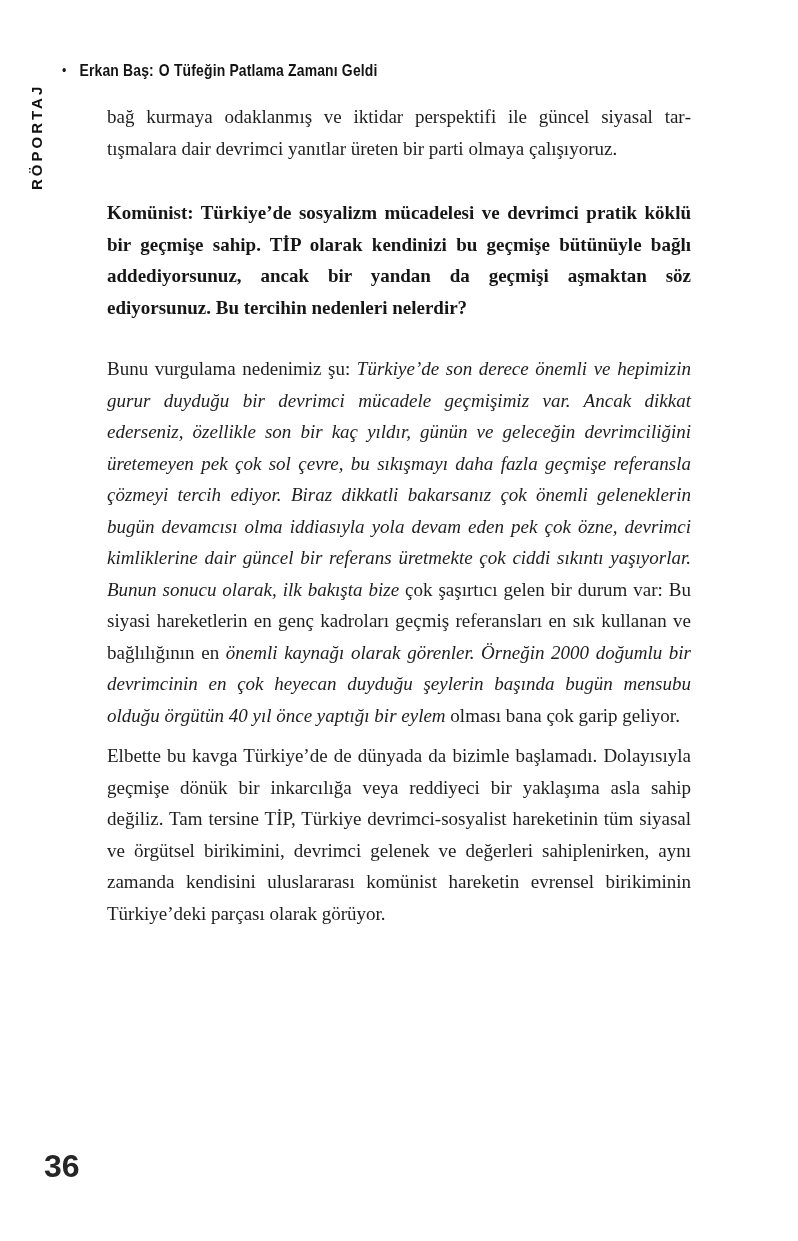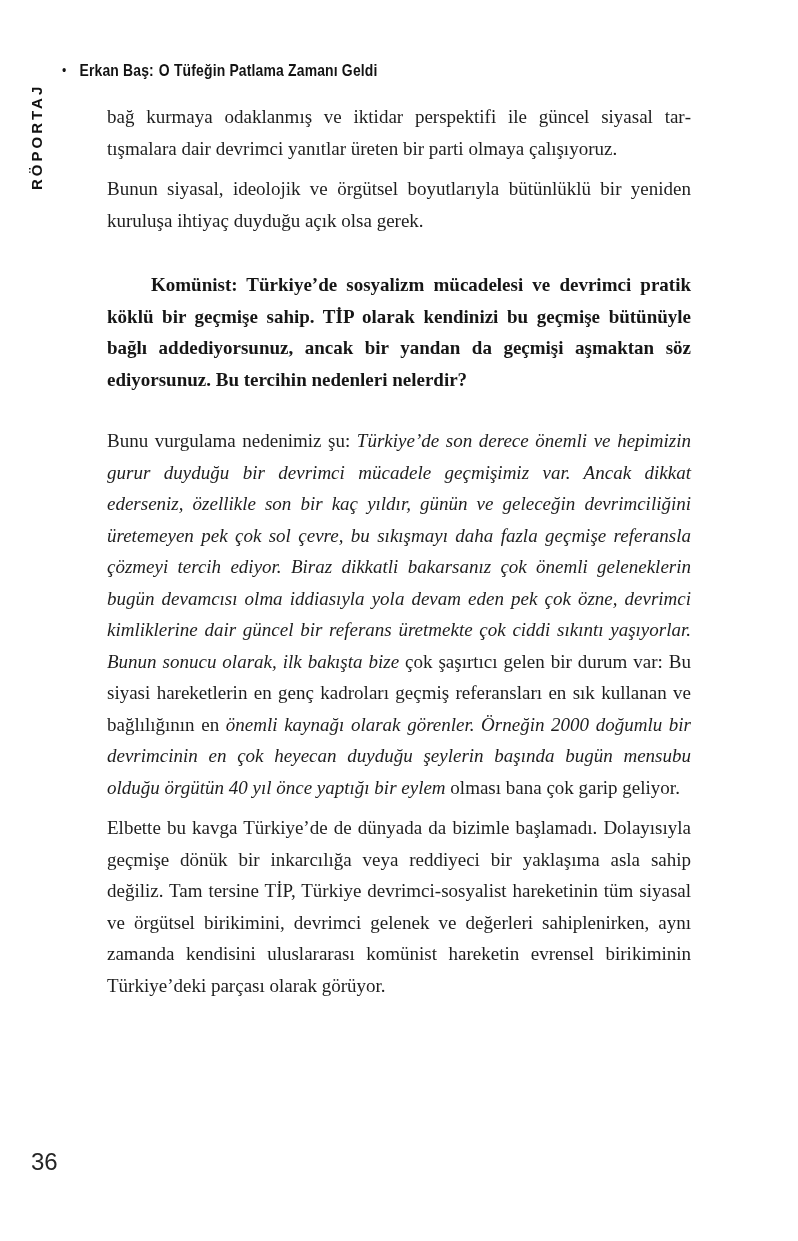--- a/index.html
+++ b/index.html
@@ -75,50 +75,49 @@
     text-align: justify;
   }
   .para {
     margin: 0 0 9px 0;
   }
   .question {
     font-weight: 700;
     color: #161616;
     margin: 33px 0 30px 0;
   }
-  .run-b { font-weight: 700; margin-left: 44px; }
+  .run-b { font-weight: 700; }
   .run-i { font-style: italic; }
 
   
   .page-number {
     position: absolute;
-    left: 31px;
+    left: 44px;
     top: 1148px;
     font-family: "Liberation Sans", sans-serif;
-    font-weight: 400;
-    font-size: 24px;
+    font-weight: 700;
+    font-size: 32px;
     color: #262626;
   }
 </style>
 </head>
 <body>
 
 <div class="page">
 
   <header class="page-header">
     <span class="bullet">•</span>
     <span class="author">Erkan Baş:</span>
     <span class="title">O Tüfeğin Patlama Zamanı Geldi</span>
   </header>
 
   <div class="sidebar-label">RÖPORTAJ</div>
 
   <main class="body-col">
     <p class="para"><span>bağ kurmaya odaklanmış ve iktidar perspektifi ile güncel siyasal tar­tışmalara dair devrimci yanıtlar üreten bir parti olmaya çalışıyoruz.</span></p>
-    <p class="para"><span>Bunun siyasal, ideolojik ve örgütsel boyutlarıyla bütünlüklü bir ye­niden kuruluşa ihtiyaç duyduğu açık olsa gerek.</span></p>
     <p class="para question"><span class="run-b">Komünist: Türkiye’de sosyalizm mücadelesi ve devrimci pra­tik köklü bir geçmişe sahip. TİP olarak kendinizi bu geçmişe bütünüyle bağlı addediyorsunuz, ancak bir yandan da geçmişi aşmaktan söz ediyorsunuz. Bu tercihin nedenleri nelerdir?</span></p>
     <p class="para"><span>Bunu vurgulama nedenimiz şu: </span><span class="run-i">Türkiye’de son derece önemli ve he­pimizin gurur duyduğu bir devrimci mücadele geçmişimiz var. Ancak dikkat ederseniz, özellikle son bir kaç yıldır, günün ve geleceğin devrim­ciliğini üretemeyen pek çok sol çevre, bu sıkışmayı daha fazla geçmişe referansla çözmeyi tercih ediyor. Biraz dikkatli bakarsanız çok önemli geleneklerin bugün devamcısı olma iddiasıyla yola devam eden pek çok özne, devrimci kimliklerine dair güncel bir referans üretmekte çok ciddi sıkıntı yaşıyorlar. Bunun sonucu olarak, ilk bakışta bize </span><span>çok şaşırtıcı ge­len bir durum var: Bu siyasi hareketlerin en genç kadroları geçmiş referansları en sık kullanan ve bağlılığının en </span><span class="run-i">önemli kaynağı olarak görenler. Örneğin 2000 doğumlu bir devrimcinin en çok heyecan duydu­ğu şeylerin başında bugün mensubu olduğu örgütün 40 yıl önce yaptığı bir eylem </span><span>olması bana çok garip geliyor.</span></p>
     <p class="para"><span>Elbette bu kavga Türkiye’de de dünyada da bizimle başlamadı. Do­layısıyla geçmişe dönük bir inkarcılığa veya reddiyeci bir yaklaşı­ma asla sahip değiliz. Tam tersine TİP, Türkiye devrimci-sosyalist hareketinin tüm siyasal ve örgütsel birikimini, devrimci gelenek ve değerleri sahiplenirken, aynı zamanda kendisini uluslararası ko­münist hareketin evrensel birikiminin Türkiye’deki parçası olarak görüyor.</span></p>
   </main>
 
   <div class="page-number">36</div>
 
 </div>
 
 </body></html>

